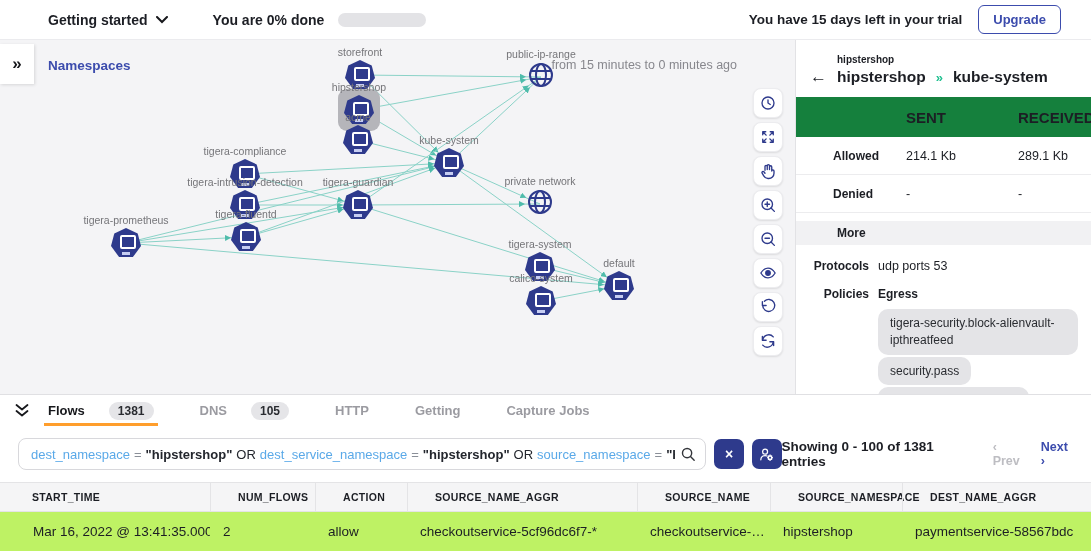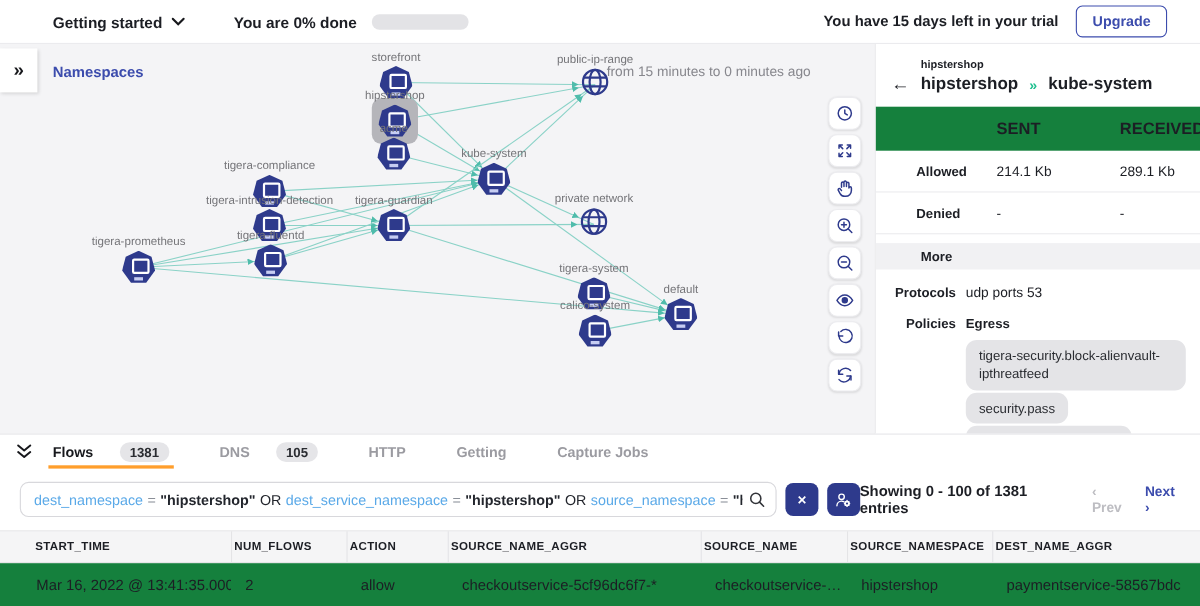--- a/index.html
+++ b/index.html
@@ -89,24 +89,24 @@
   .sq-btn svg { stroke:#fff; fill:none; stroke-width:1.8; stroke-linecap:round; }
   .clear-x { font-size:14px; font-weight:bold; color:#fff; }
   .pager { margin-left:auto; margin-right:16px; display:flex; align-items:center; gap:14px; }
   .showing { font-weight:bold; font-size:13.5px; }
   .prev { color:#bdbdc2; font-size:12.5px; font-weight:bold; cursor:default; }
   .next { color:#3c4cad; font-size:12.5px; font-weight:bold; cursor:pointer; }
 
   .ftable { flex:1; display:flex; flex-direction:column; overflow:hidden; }
   .thead { display:flex; background:#f5f5f6; border-top:1px solid #e4e4e6; border-bottom:1px solid #e4e4e6;
            height:30px; flex:0 0 30px; align-items:center; }
-  .th { font-size:10.5px; font-weight:bold; letter-spacing:.3px; padding-left:2px; height:100%;
+  .th { font-size:10.5px; font-weight:bold; letter-spacing:.3px; padding-left:27px; height:100%;
         display:flex; align-items:center; border-left:1px solid #e4e4e6; cursor:pointer; }
   .th:first-child { border-left:none; padding-left:32px; }
-  .trow { display:flex; align-items:center; height:40px; background:#15803d; border-bottom:1px solid #ececee;
+  .trow { display:flex; align-items:center; height:40px; background:#bef264; border-bottom:1px solid #ececee;
           font-size:13.5px; cursor:pointer; }
   .td { padding-left:13px; overflow:hidden; white-space:nowrap; }
   .td:first-child { padding-left:22px; display:flex; align-items:center; gap:11px; }
 </style>
 </head>
 <body>
 
 <div class="page">
 
   <div class="topbar">

